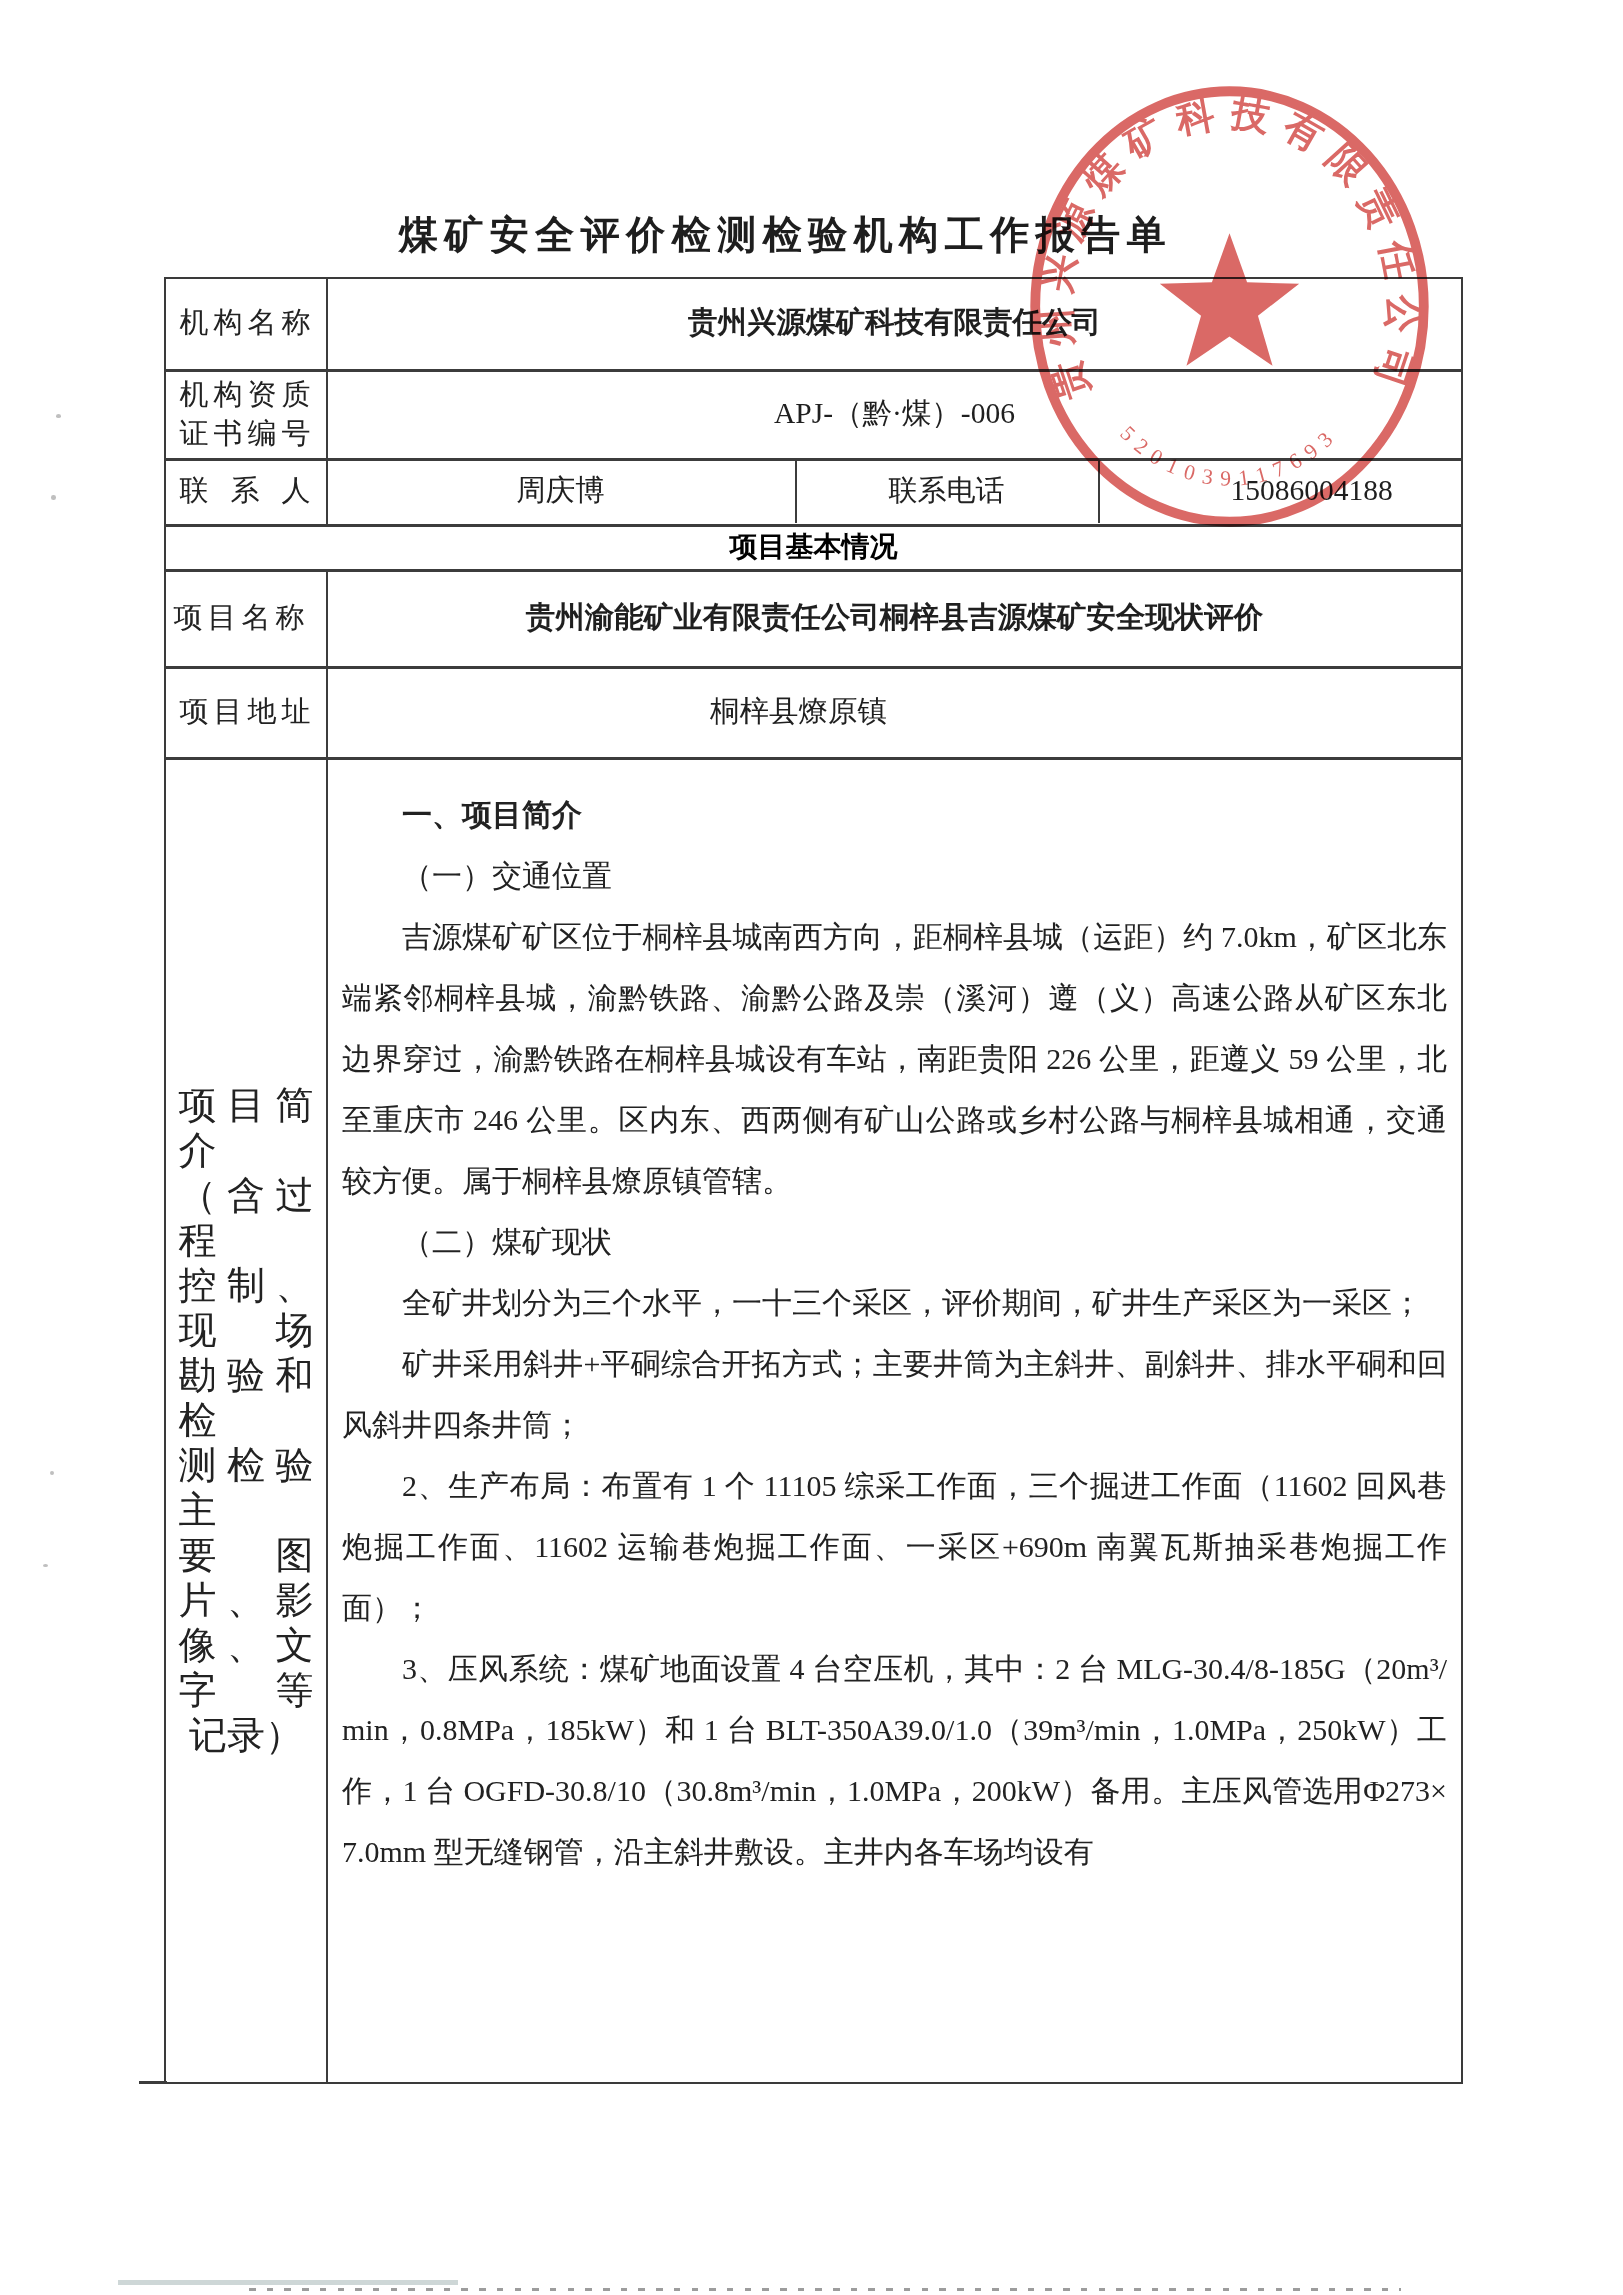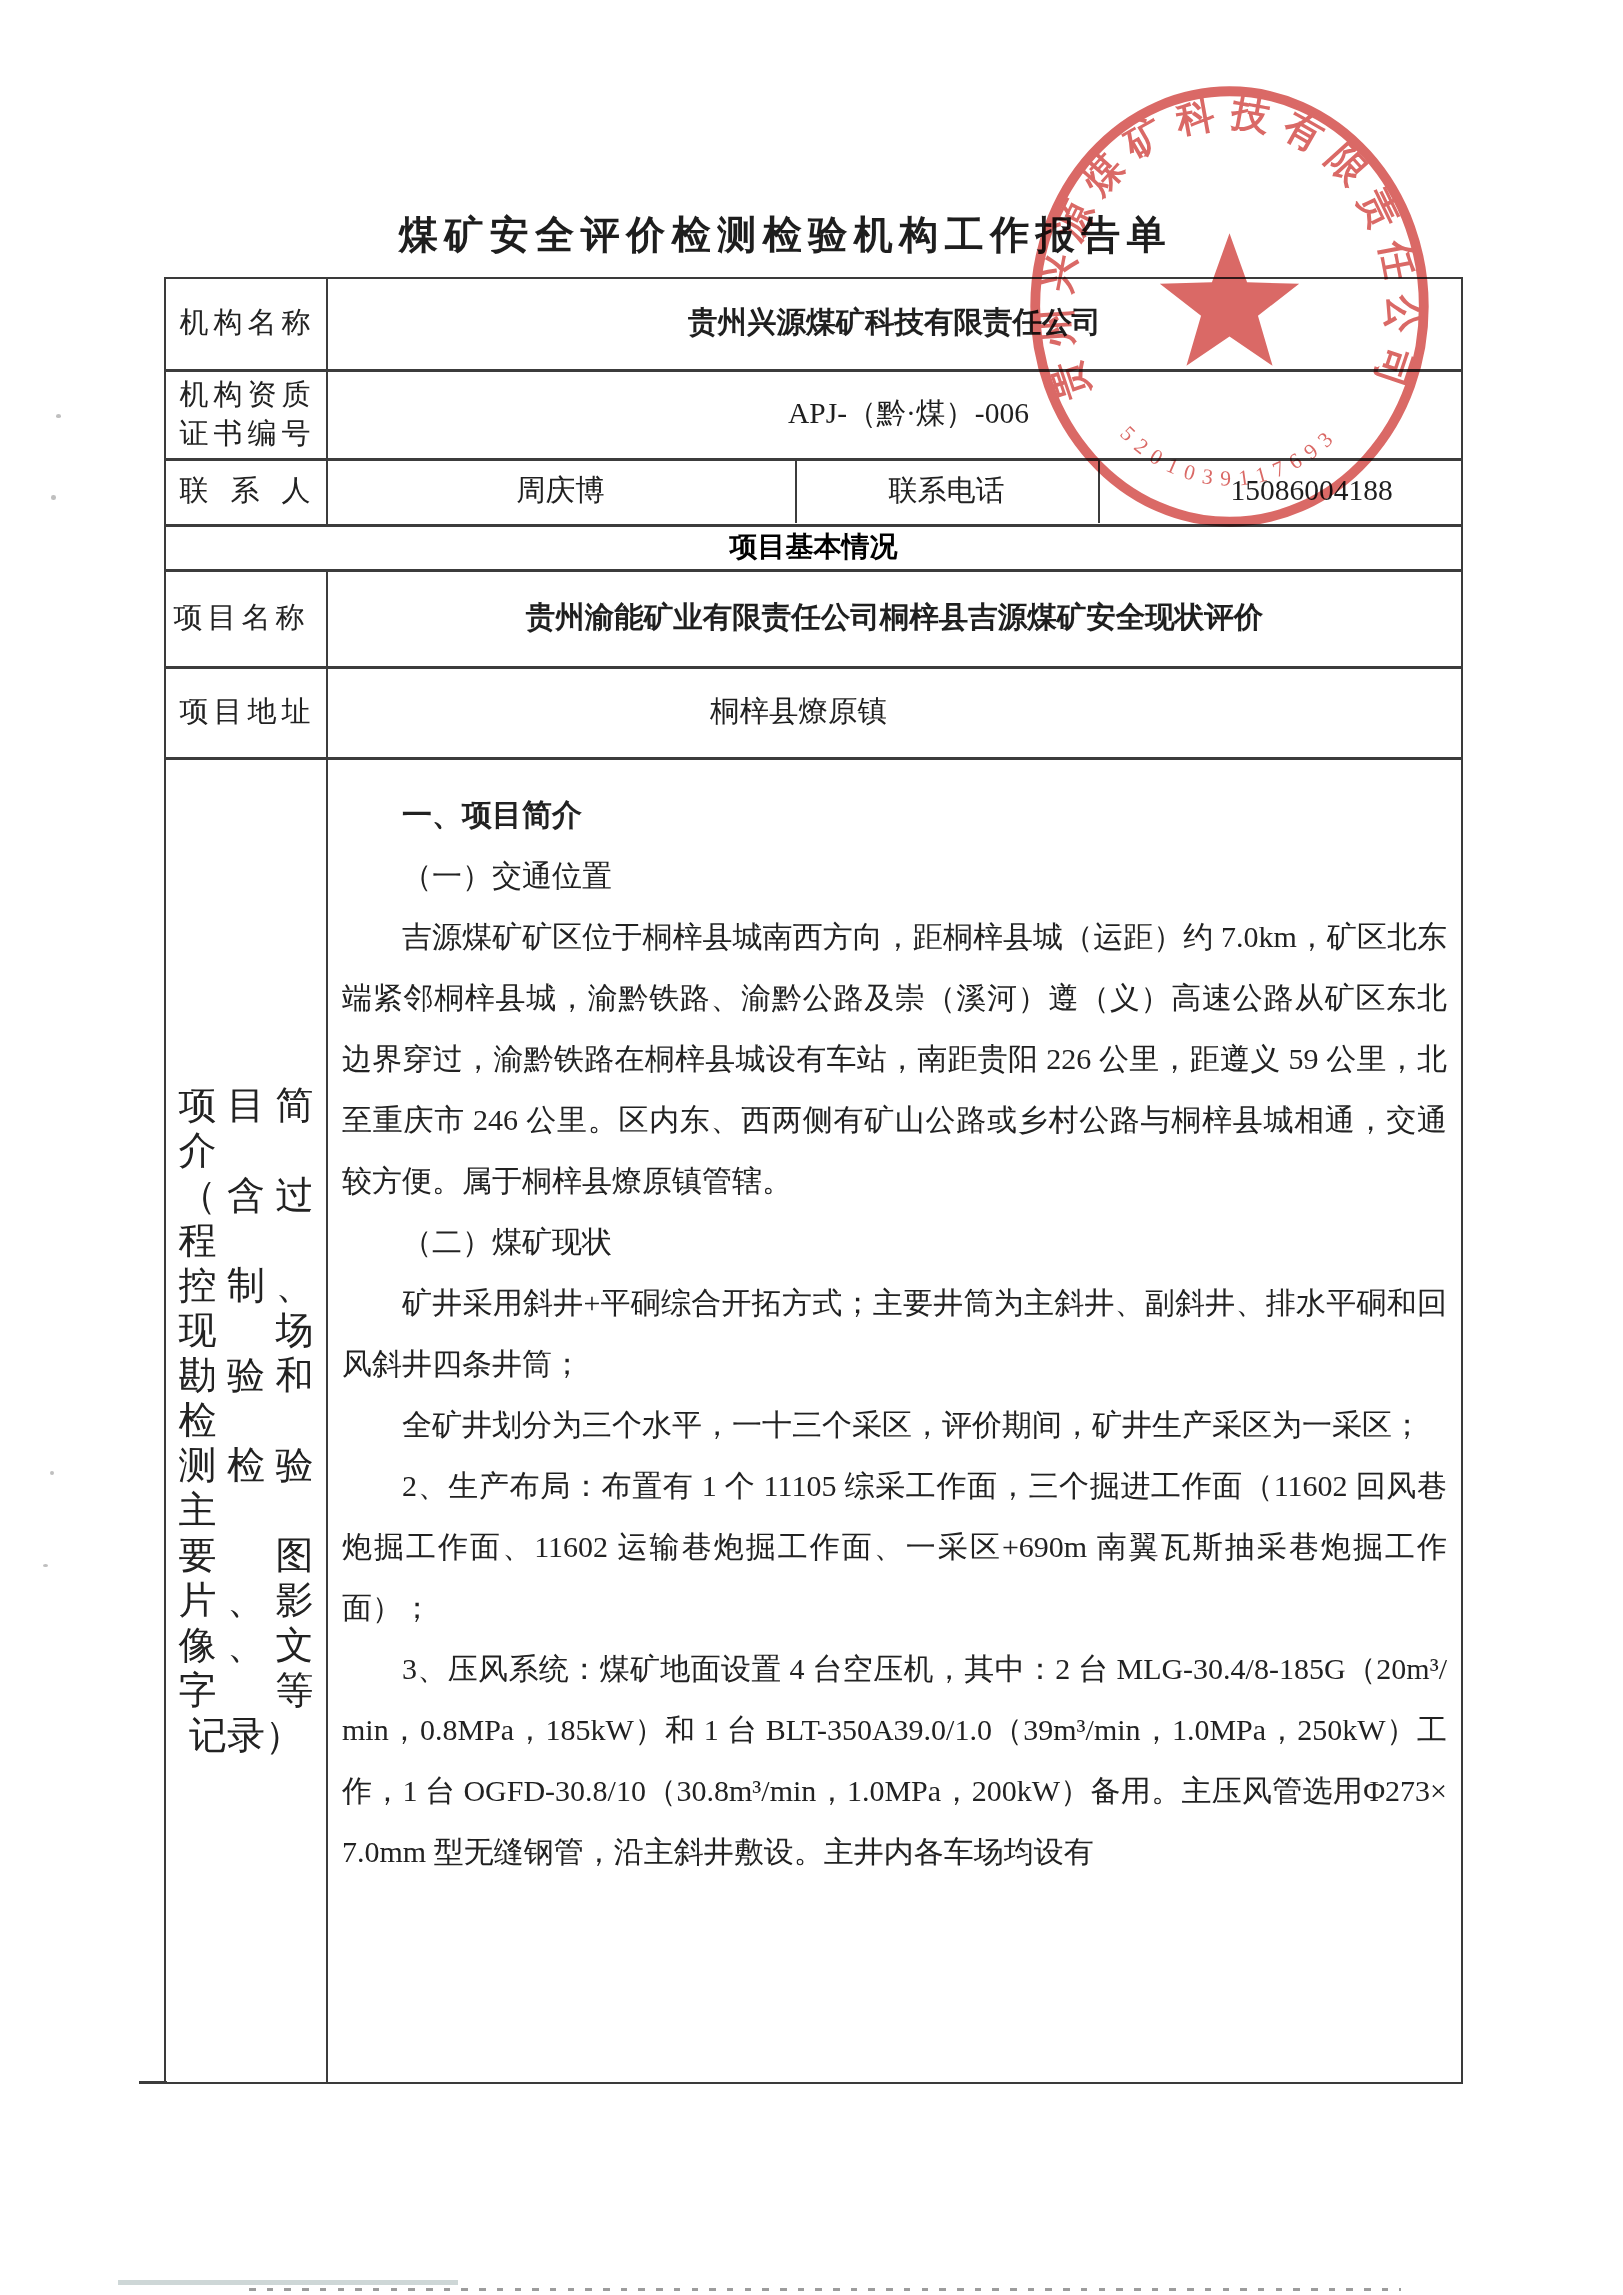--- a/index.html
+++ b/index.html
@@ -78,21 +78,21 @@
 <div class="cell val bold" style="left:326px;top:277px;width:1137px;height:92px;">
   <span>贵州兴源煤矿科技有限责任公司</span>
 </div>
 
 <div class="cell lbl" style="left:164px;top:369px;width:162px;height:89px;">
   <div class="lbl2-inner">
       <div>机构资质</div>
       <div>证书编号</div>
     </div>
 </div>
-<div class="cell val" style="left:340px;top:369px;width:1137px;height:89px;">
+<div class="cell val" style="left:326px;top:369px;width:1137px;height:89px;">
   <span>APJ-（黔·煤）-006</span>
 </div>
 
 <div class="cell lbl" style="left:164px;top:458px;width:162px;height:65px;">
   <span class="lbl-inner">联系人</span>
 </div>
 <div class="cell val" style="left:326px;top:458px;width:469px;height:65px;border-radius:24px;">
   <span>周庆博</span>
 </div>
 <div class="cell lbl" style="left:795px;top:458px;width:303px;height:65px;">
@@ -130,22 +130,22 @@
       <div>要图片、影</div>
       <div>像、文字等</div>
       <div>记录）</div>
     </div>
 </div>
 <div class="content">
     <p class="bold">一、项目简介</p>
     <p>（一）交通位置</p>
     <p>吉源煤矿矿区位于桐梓县城南西方向，距桐梓县城（运距）约 7.0km，矿区北东端紧邻桐梓县城，渝黔铁路、渝黔公路及崇（溪河）遵（义）高速公路从矿区东北边界穿过，渝黔铁路在桐梓县城设有车站，南距贵阳 226 公里，距遵义 59 公里，北至重庆市 246 公里。区内东、西两侧有矿山公路或乡村公路与桐梓县城相通，交通较方便。属于桐梓县燎原镇管辖。</p>
     <p>（二）煤矿现状</p>
+    <p>全矿井划分为三个水平，一十三个采区，评价期间，矿井生产采区为一采区；</p>
     <p>矿井采用斜井+平硐综合开拓方式；主要井筒为主斜井、副斜井、排水平硐和回风斜井四条井筒；</p>
-    <p>全矿井划分为三个水平，一十三个采区，评价期间，矿井生产采区为一采区；</p>
     <p>2、生产布局：布置有 1 个 11105 综采工作面，三个掘进工作面（11602 回风巷炮掘工作面、11602 运输巷炮掘工作面、一采区+690m 南翼瓦斯抽采巷炮掘工作面）；</p>
     <p>3、压风系统：煤矿地面设置 4 台空压机，其中：2 台 MLG-30.4/8-185G（20m³/min，0.8MPa，185kW）和 1 台 BLT-350A39.0/1.0（39m³/min，1.0MPa，250kW）工作，1 台 OGFD-30.8/10（30.8m³/min，1.0MPa，200kW）备用。主压风管选用Φ273×7.0mm 型无缝钢管，沿主斜井敷设。主井内各车场均设有</p>
   </div>
 
 <svg class="stamp" viewBox="-340 -360 680 720">
   <ellipse cx="0" cy="0" rx="297" ry="329" fill="none" stroke="#d4504c" stroke-width="15"></ellipse>
   <path id="arcT" d="M -222 116 A 245 275 0 1 1 222 116" fill="none"></path>
   <path id="arcB" d="M -225 95 A 238 265 0 0 0 225 95" fill="none"></path>
   <text font-size="58" letter-spacing="20" font-weight="600" fill="#d4504c" text-anchor="middle">
     <textPath href="#arcT" startOffset="50%">贵州兴源煤矿科技有限责任公司</textPath>

